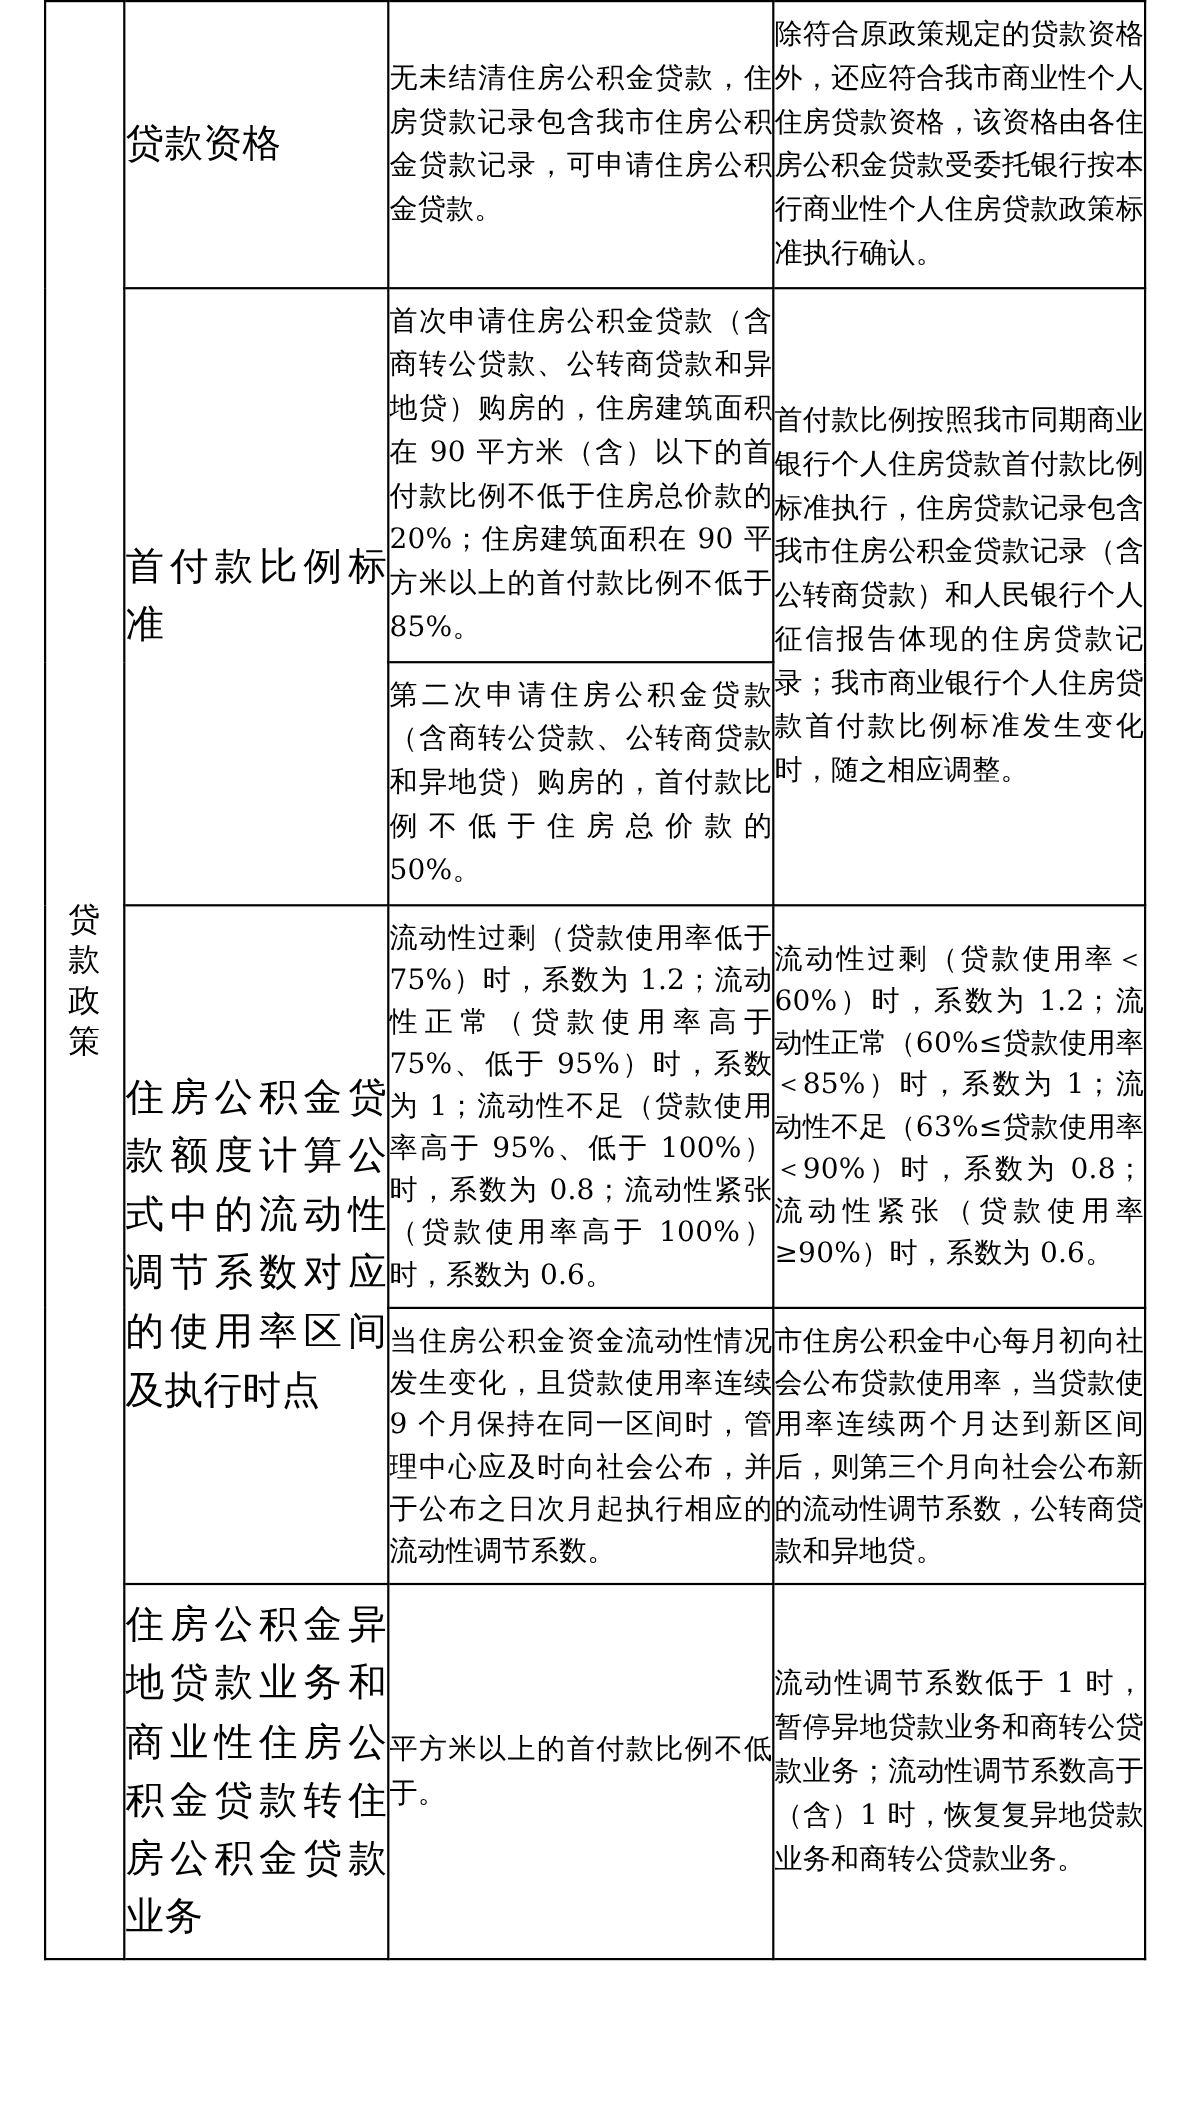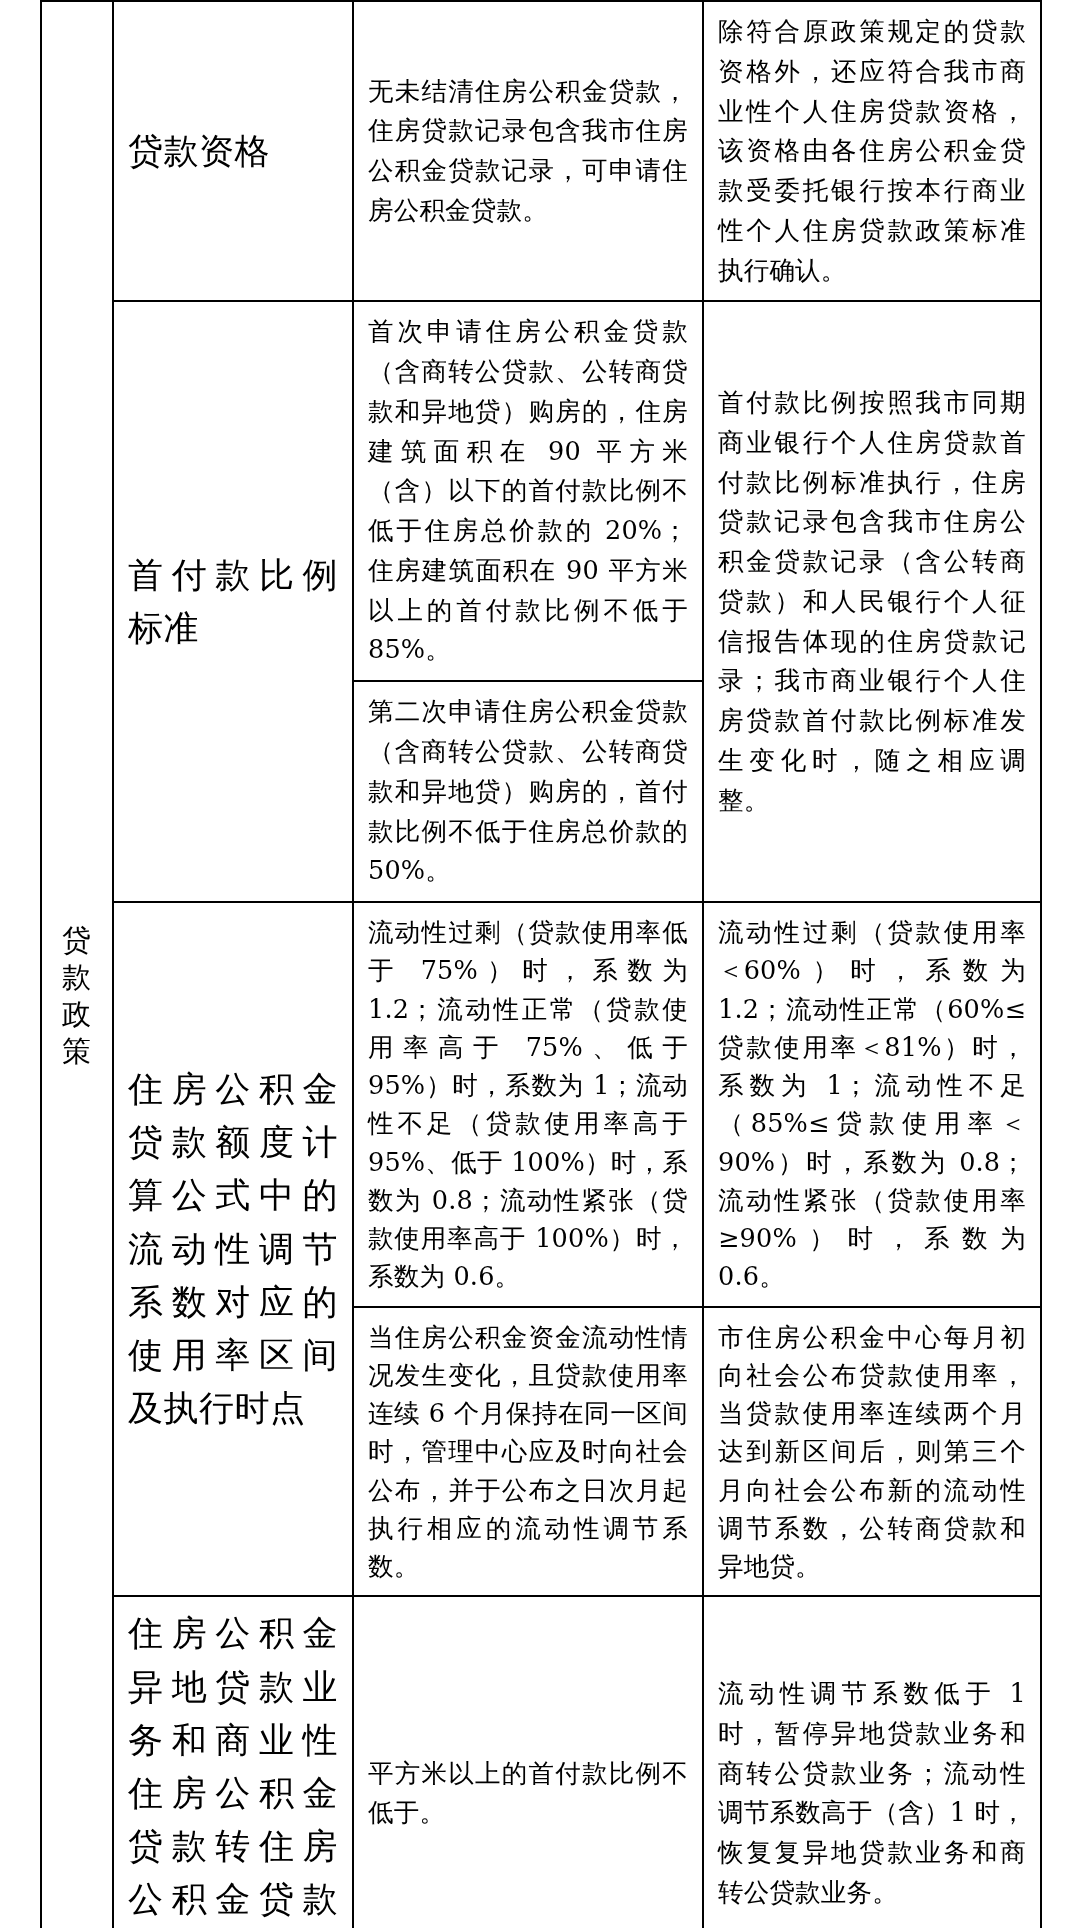--- a/index.html
+++ b/index.html
@@ -23,21 +23,21 @@
   }
   table.policy {
     border-collapse: collapse;
     width: 1000px;
     table-layout: fixed;
     margin: 0;
   }
   table.policy td {
     border: 2px solid #000;
     vertical-align: middle;
-    padding: 10px 14px;
+    padding: 10px 0;
     box-sizing: border-box;
   }
   
   col.c-cat { width: 72px; }
   col.c-item { width: 240px; }
   col.c-mid  { width: 350px; }
   col.c-right{ width: 338px; }
 
   .cat-cell {
     text-align: center;
@@ -100,24 +100,24 @@
         <td class="body-cell">首次申请住房公积金贷款（含商转公贷款、公转商贷款和异地贷）购房的，住房建筑面积在 90 平方米（含）以下的首付款比例不低于住房总价款的 20%；住房建筑面积在 90 平方米以上的首付款比例不低于 85%。</td>
         <td class="body-cell" rowspan="2">首付款比例按照我市同期商业银行个人住房贷款首付款比例标准执行，住房贷款记录包含我市住房公积金贷款记录（含公转商贷款）和人民银行个人征信报告体现的住房贷款记录；我市商业银行个人住房贷款首付款比例标准发生变化时，随之相应调整。</td>
       </tr>
       <tr>
         <td class="body-cell">第二次申请住房公积金贷款（含商转公贷款、公转商贷款和异地贷）购房的，首付款比例不低于住房总价款的 50%。</td>
       </tr>
 
       <tr>
         <td class="item-cell" rowspan="2">住房公积金贷款额度计算公式中的流动性调节系数对应的使用率区间及执行时点</td>
         <td class="body-cell tight">流动性过剩（贷款使用率低于 75%）时，系数为 1.2；流动性正常（贷款使用率高于 75%、低于 95%）时，系数为 1；流动性不足（贷款使用率高于 95%、低于 100%）时，系数为 0.8；流动性紧张（贷款使用率高于 100%）时，系数为 0.6。</td>
-        <td class="body-cell tight">流动性过剩（贷款使用率＜60%）时，系数为 1.2；流动性正常（60%≤贷款使用率＜81%）时，系数为 1；流动性不足（85%≤贷款使用率＜90%）时，系数为 0.8；流动性紧张（贷款使用率≥90%）时，系数为 0.6。</td>
+        <td class="body-cell tight">流动性过剩（贷款使用率＜60%）时，系数为 1.2；流动性正常（60%≤贷款使用率＜85%）时，系数为 1；流动性不足（63%≤贷款使用率＜90%）时，系数为 0.8；流动性紧张（贷款使用率≥90%）时，系数为 0.6。</td>
       </tr>
       <tr>
-        <td class="body-cell tight">当住房公积金资金流动性情况发生变化，且贷款使用率连续 6 个月保持在同一区间时，管理中心应及时向社会公布，并于公布之日次月起执行相应的流动性调节系数。</td>
+        <td class="body-cell tight">当住房公积金资金流动性情况发生变化，且贷款使用率连续 9 个月保持在同一区间时，管理中心应及时向社会公布，并于公布之日次月起执行相应的流动性调节系数。</td>
         <td class="body-cell tight">市住房公积金中心每月初向社会公布贷款使用率，当贷款使用率连续两个月达到新区间后，则第三个月向社会公布新的流动性调节系数，公转商贷款和异地贷。</td>
       </tr>
 
       <tr>
         <td class="item-cell">住房公积金异地贷款业务和商业性住房公积金贷款转住房公积金贷款业务</td>
         <td class="body-cell">平方米以上的首付款比例不低于。</td>
         <td class="body-cell">流动性调节系数低于 1 时，暂停异地贷款业务和商转公贷款业务；流动性调节系数高于（含）1 时，恢复复异地贷款业务和商转公贷款业务。</td>
       </tr>
     </tbody>
   </table>

